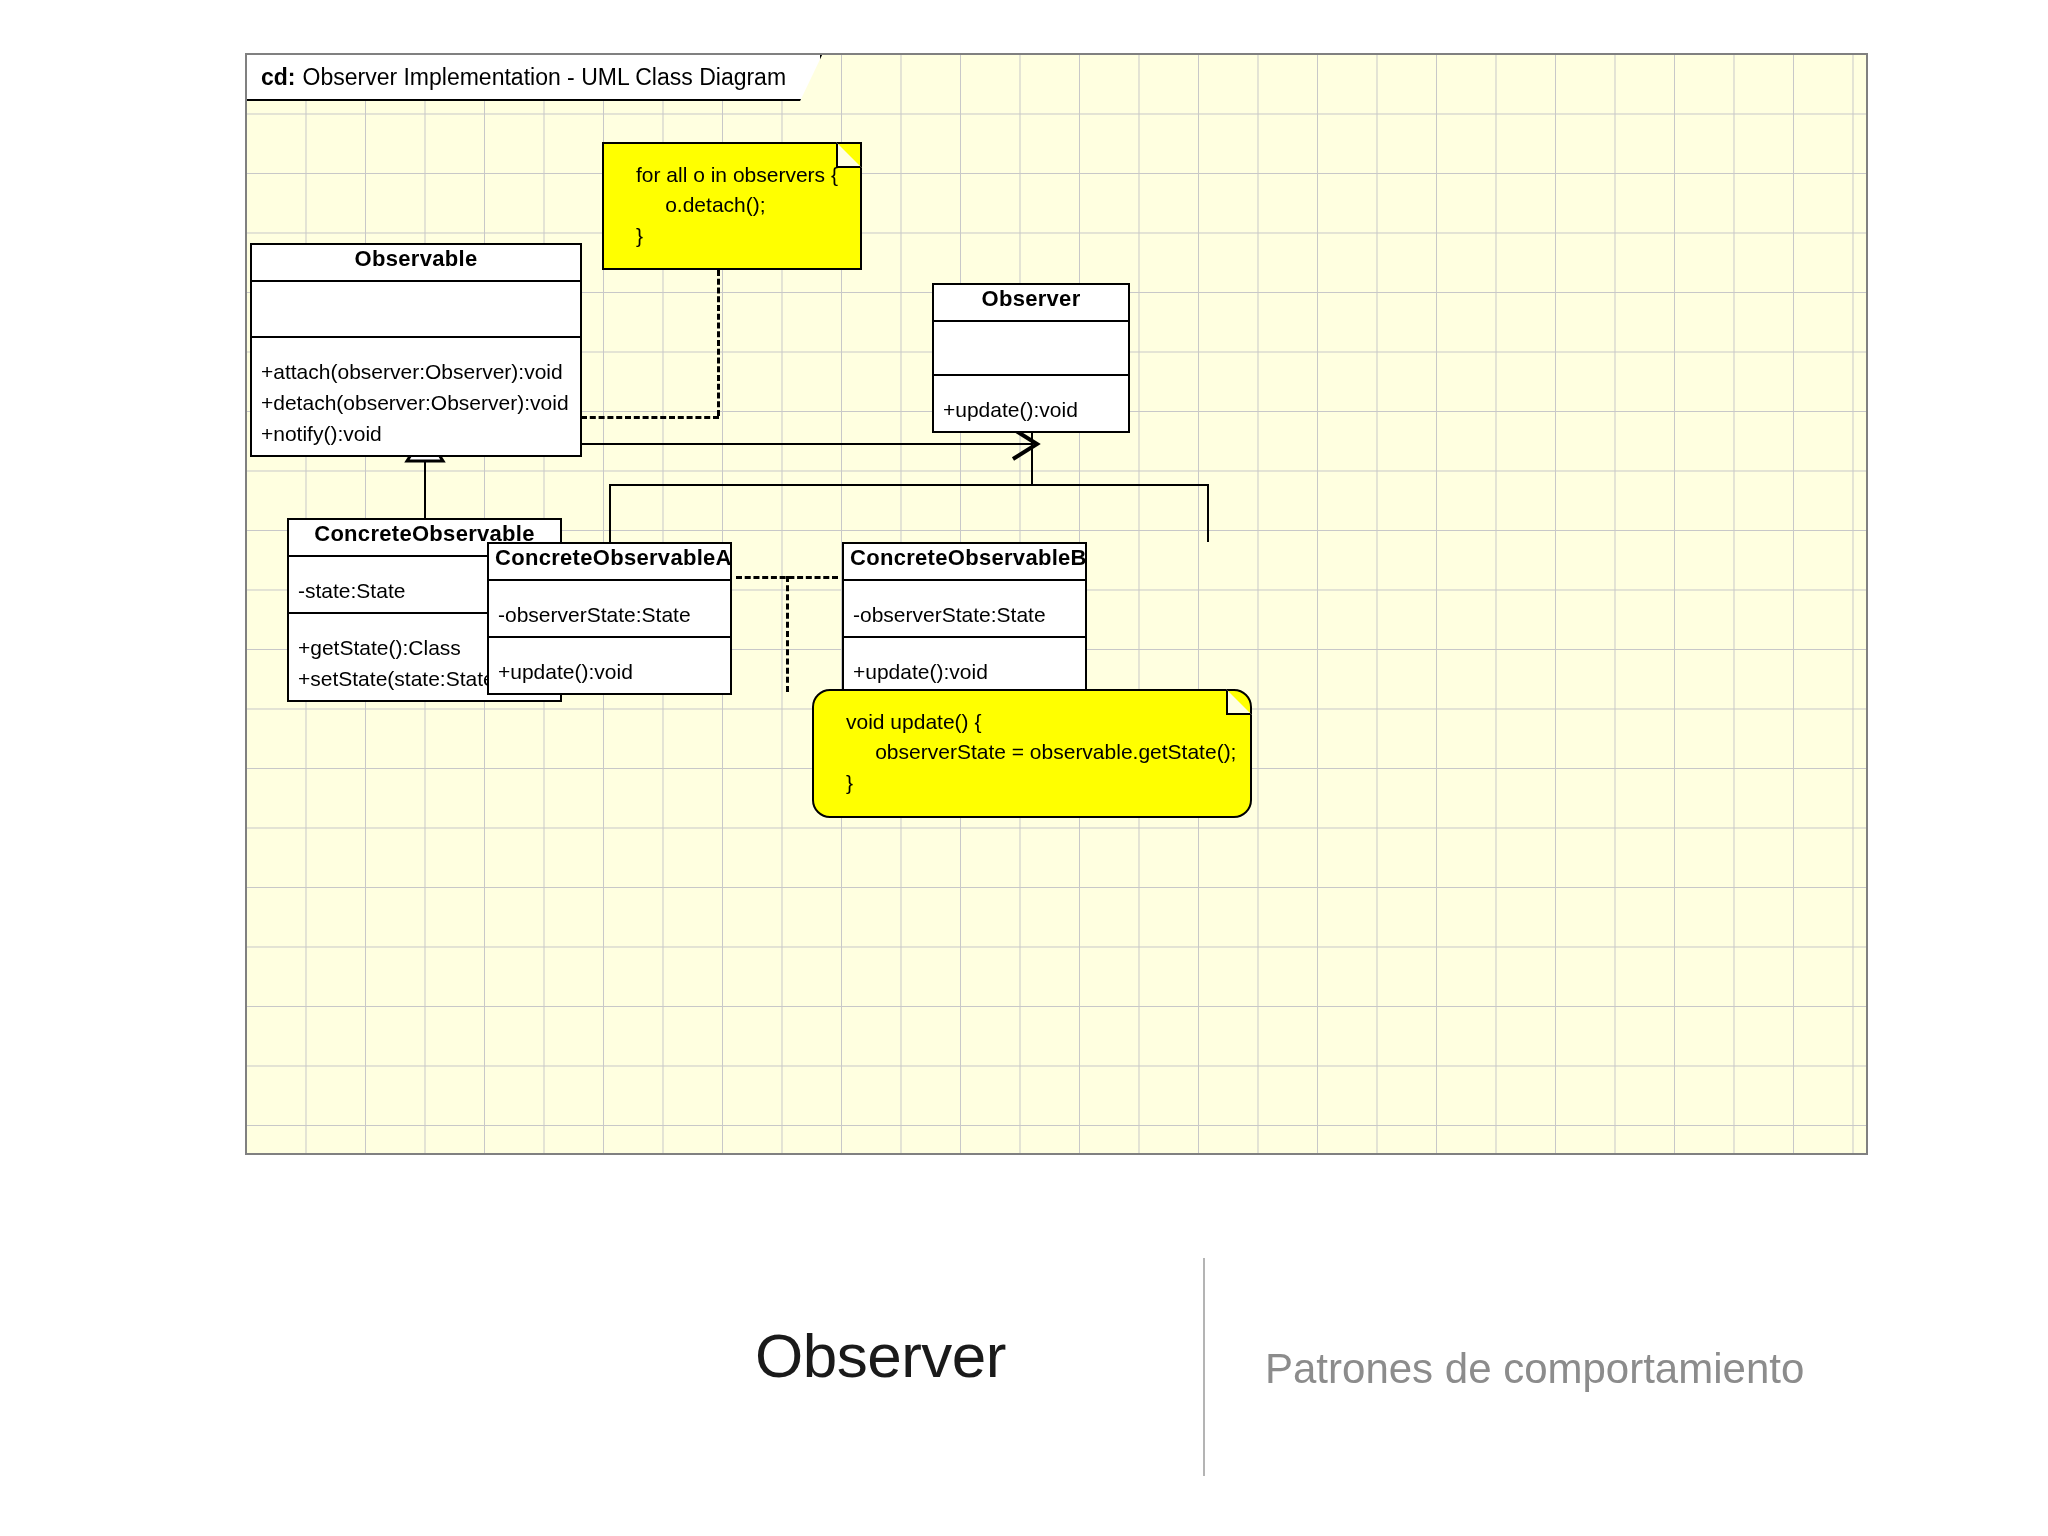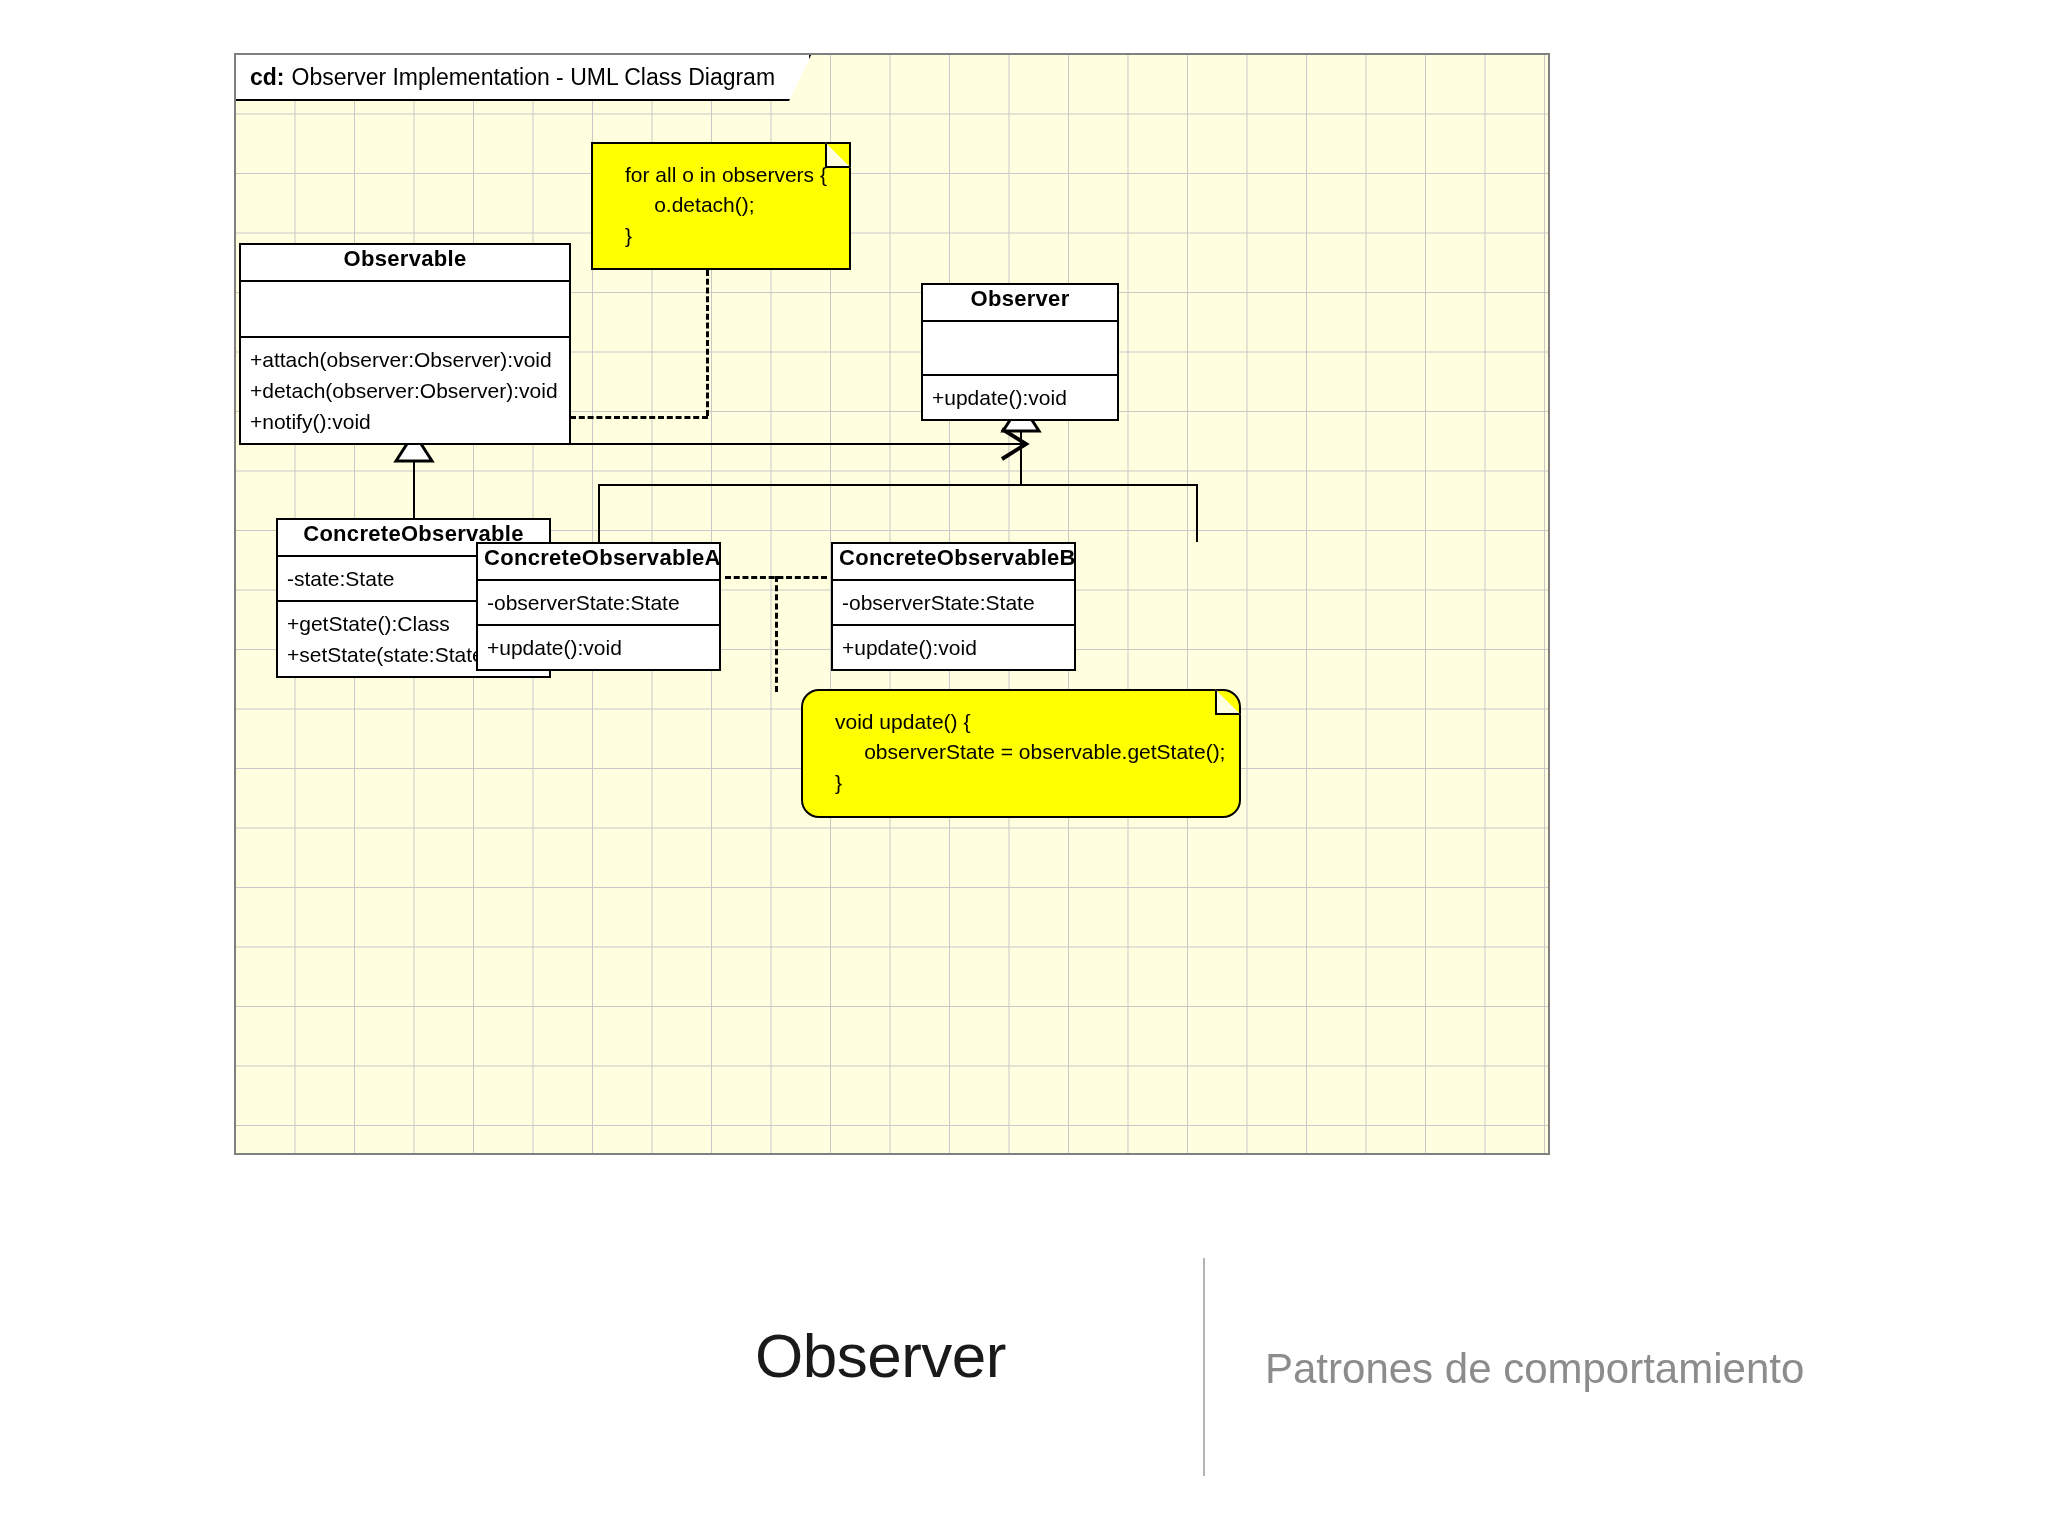--- a/index.html
+++ b/index.html
@@ -11,23 +11,23 @@
     width: 2048px;
     height: 1536px;
     position: relative;
     font-family: "Liberation Sans", sans-serif;
     overflow: hidden;
   }
 
   
   #diagram-frame {
     position: absolute;
-    left: 234px;
+    left: 245px;
     top: 53px;
-    width: 1316px;
+    width: 1623px;
     height: 1102px;
     box-sizing: border-box;
     border: 2px solid #808080;
     background-color: #ffffe0;
     background-image:
       linear-gradient(to right, #c8c8c8 1px, transparent 1px),
       linear-gradient(to bottom, #c8c8c8 1px, transparent 1px);
     background-size: 59.5px 59.5px;
     background-position: -1px -1px;
   }
@@ -66,21 +66,21 @@
     text-align: center;
     font-weight: bold;
     font-size: 22px;
     padding: 1px 6px 8px 6px;
     border-bottom: 2px solid #000000;
     color: #000000;
     letter-spacing: 0.3px;
   }
   .uml-compartment {
     border-bottom: 2px solid #000000;
-    padding: 6px 8px 6px 9px;
+    padding: 18px 8px 6px 9px;
   }
   .uml-compartment:last-child {
     border-bottom: none;
   }
   .uml-compartment.empty {
     height: 54px;
     padding: 0;
   }
   .uml-member {
     font-size: 21px;

